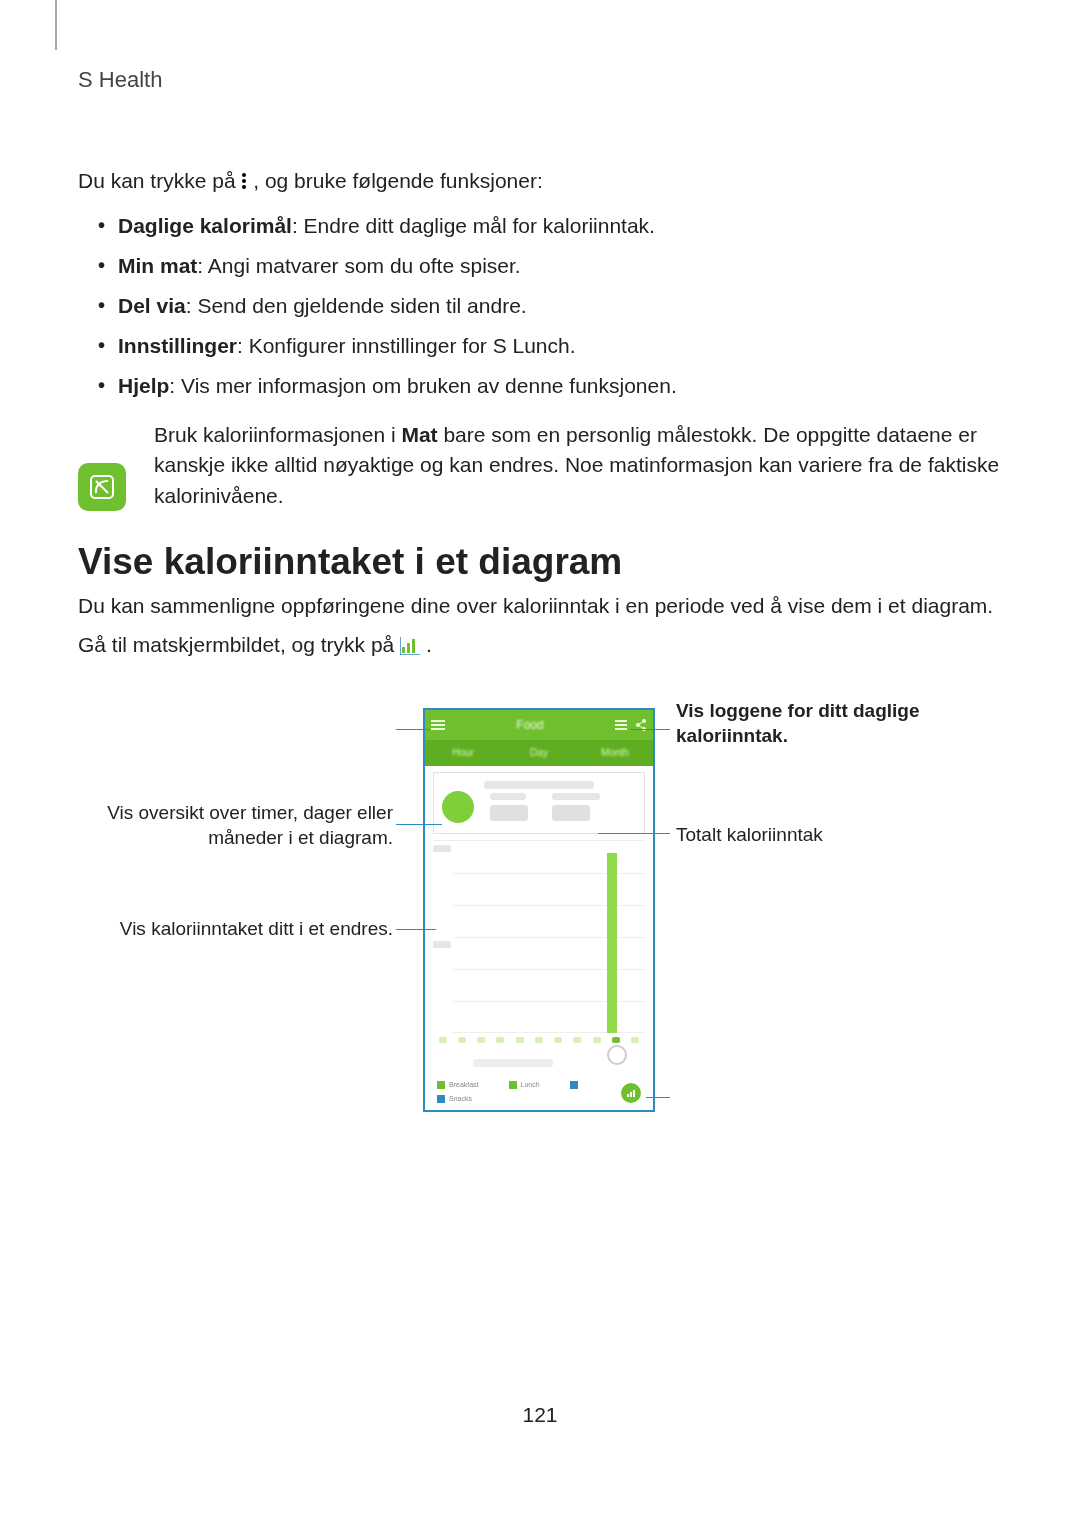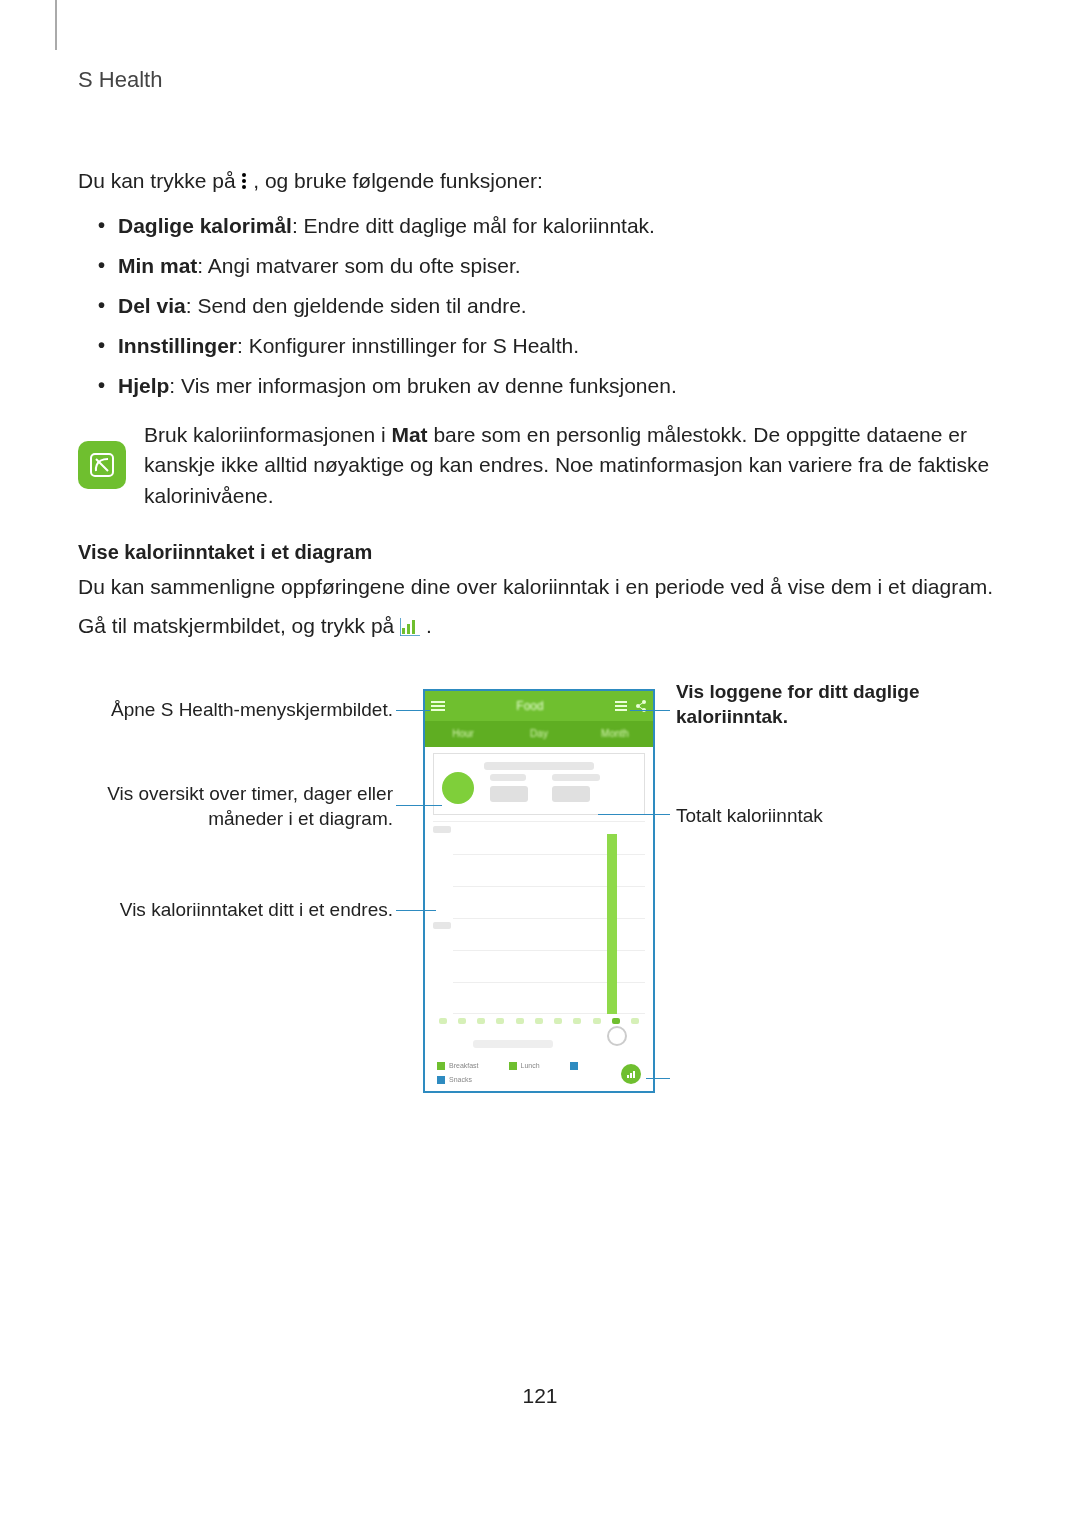--- a/index.html
+++ b/index.html
@@ -53,41 +53,41 @@
     content: "•";
     position: absolute;
     left: 0;
     top: 0;
     font-size: 20px;
     font-weight: bold;
   }
   .bold { font-weight: bold; }
   .note-row {
     display: flex;
-    align-items: center;
-    gap: 18px;
+    align-items: flex-end;
+    gap: 28px;
     margin-top: 6px;
     margin-bottom: 30px;
   }
   .note-icon {
     flex: 0 0 48px;
     height: 48px;
     border-radius: 10px;
     background: #6fbf2f;
     display: flex;
     align-items: center;
     justify-content: center;
   }
   .note-text {
     flex: 1;
     font-size: 21px;
     line-height: 1.45;
   }
   h2.section-heading {
-    font-size: 20px;
+    font-size: 37px;
     font-weight: bold;
     margin: 30px 0 8px 0;
   }
   .inline-chart-icon {
     display: inline-block;
     vertical-align: -3px;
   }
   
   .diagram-area {
     position: relative;
@@ -325,21 +325,21 @@
         <circle cx="3" cy="9" r="2"></circle>
         <circle cx="3" cy="15" r="2"></circle>
       </svg>
     <span>, og bruke følgende funksjoner:</span>
   </p>
 
   <ul class="bullets">
     <li><span class="bold">Daglige kalorimål</span><span>: Endre ditt daglige mål for kaloriinntak.</span></li>
     <li><span class="bold">Min mat</span><span>: Angi matvarer som du ofte spiser.</span></li>
     <li><span class="bold">Del via</span><span>: Send den gjeldende siden til andre.</span></li>
-    <li><span class="bold">Innstillinger</span><span>: Konfigurer innstillinger for S Health.</span></li>
+    <li><span class="bold">Innstillinger</span><span>: Konfigurer innstillinger for S Lunch.</span></li>
     <li><span class="bold">Hjelp</span><span>: Vis mer informasjon om bruken av denne funksjonen.</span></li>
   </ul>
 
   <div class="note-row">
     <div class="note-icon">
       <svg width="32" height="32" viewBox="0 0 32 32">
           <rect x="5" y="5" width="22" height="22" rx="4" fill="none" stroke="#fff" stroke-width="2"></rect>
           <path d="M10 10 L22 22 M10 22 C 10 22 8 10 22 10" fill="none" stroke="#fff" stroke-width="2"></path>
         </svg>
     </div>
@@ -446,21 +446,20 @@
         <div class="back-fab">
           <svg width="10" height="10" viewBox="0 0 10 10">
               <rect x="1" y="6" width="2" height="3" fill="#fff"></rect>
               <rect x="4" y="4" width="2" height="5" fill="#fff"></rect>
               <rect x="7" y="2" width="2" height="7" fill="#fff"></rect>
             </svg>
         </div>
       </div>
     </div>
 
-    <div class="callout left" style="left:0;width:315px;top:24px;">Åpne S Health-menyskjermbildet.</div>
     <div class="lead-line" style="left:318px;top:36px;width:34px;"></div>
 
     <div class="callout left" style="left:0;width:315px;top:108px;">Vis oversikt over timer, dager eller måneder i et diagram.</div>
     <div class="lead-line" style="left:318px;top:131px;width:46px;"></div>
 
     <div class="callout left" style="left:0;width:315px;top:224px;">Vis kaloriinntaket ditt i et endres.</div>
     <div class="lead-line" style="left:318px;top:236px;width:40px;"></div>
 
     <div class="callout right" style="left:598px;width:320px;top:6px;font-weight:bold;">Vis loggene for ditt daglige kaloriinntak.</div>
     <div class="lead-line" style="left:552px;top:36px;width:40px;"></div>

